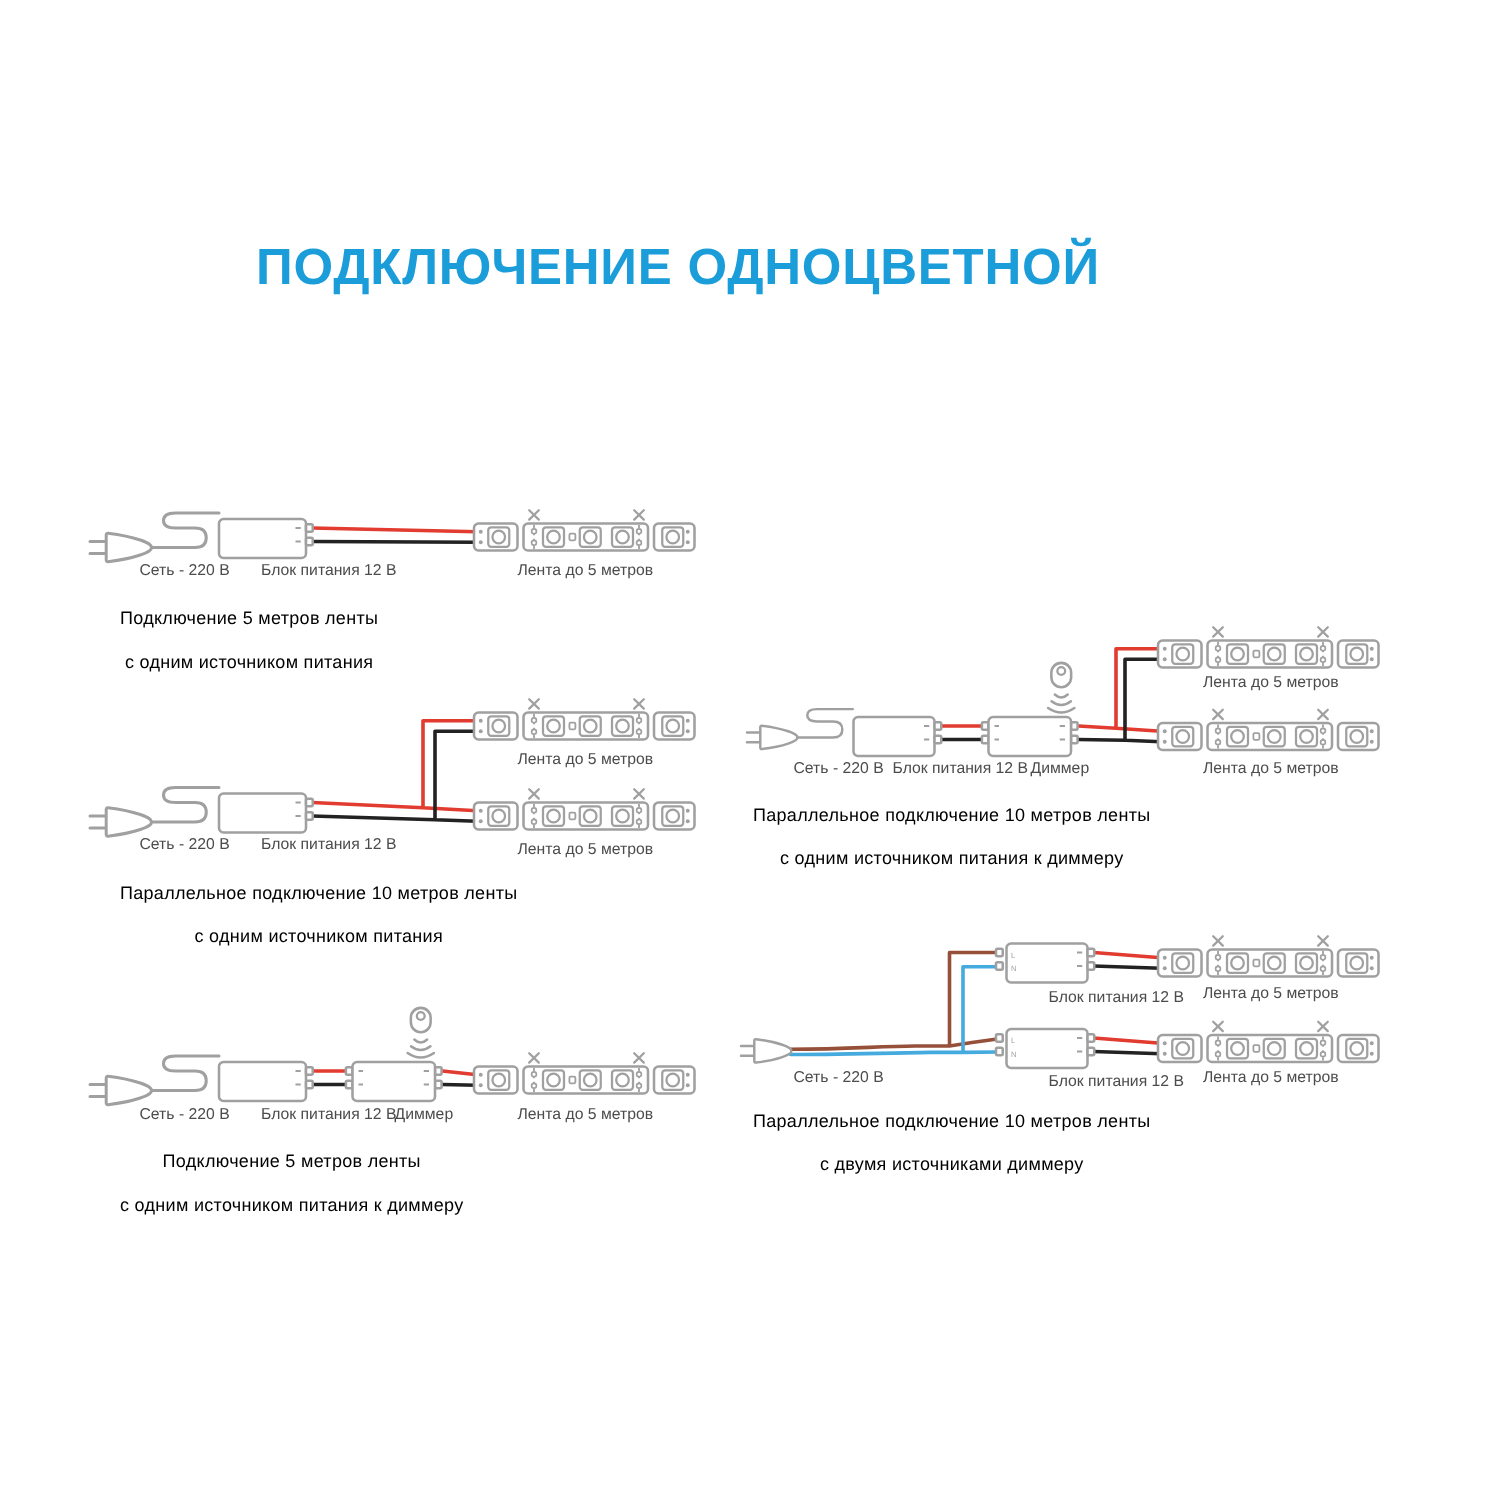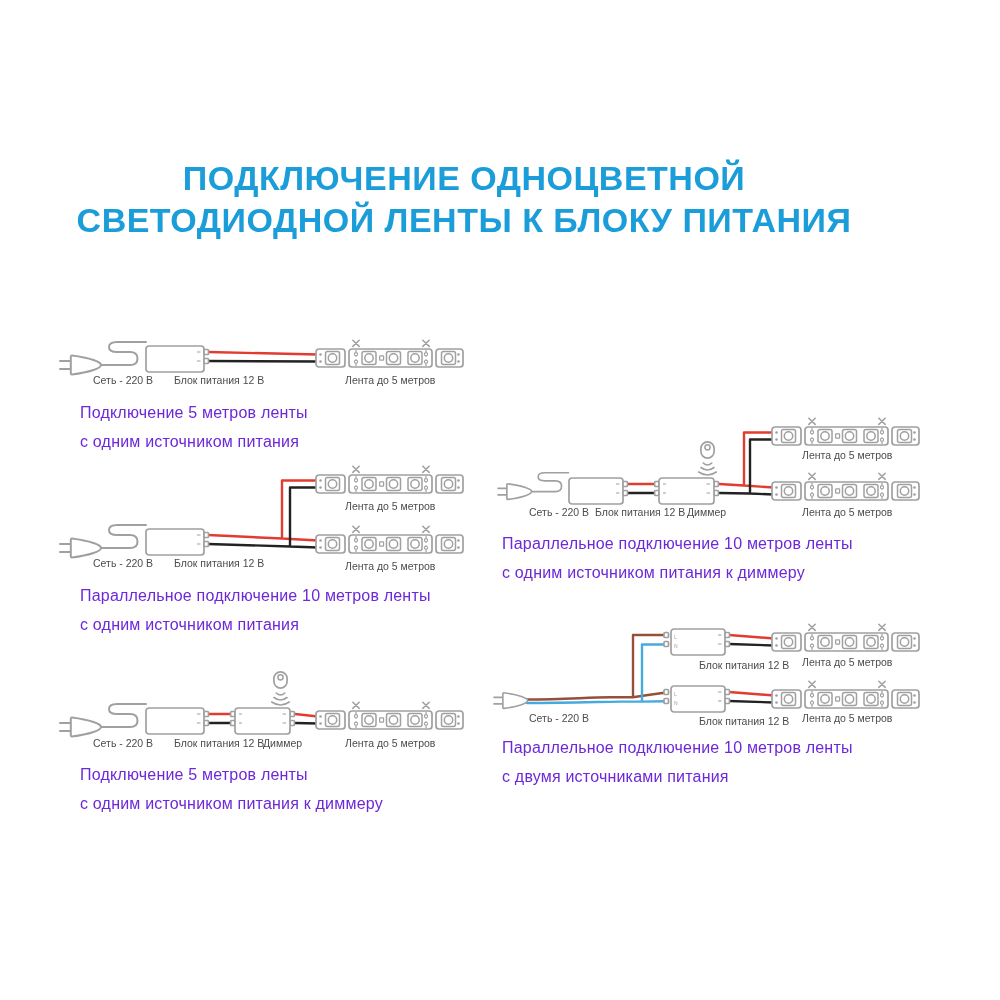--- a/index.html
+++ b/index.html
@@ -1,21 +1,21 @@
 <!DOCTYPE html>
 <html><head>
 <meta charset="utf-8">
 <style>
   html,body{margin:0;padding:0;background:#fff;}
   .canvas{position:relative;width:1000px;height:1000px;background:#fff;overflow:hidden;
           font-family:"Liberation Sans",sans-serif;}
   .title{position:absolute;left:0;top:157px;width:904px;text-align:center;
-         color:#1b9dd9;font-size:34px;font-weight:bold;line-height:42px;letter-spacing:.5px;padding-left:12px;}
+         color:#1b9dd9;font-size:34px;font-weight:bold;line-height:42px;letter-spacing:.5px;}
   .lbl{position:absolute;font-size:10.5px;color:#4c4c4c;white-space:nowrap;line-height:12px;margin-left:27px;}
-  .cap{position:absolute;font-size:16px;color:#6d28d9;line-height:29px;white-space:nowrap;letter-spacing:.2px;}
+  .cap{position:absolute;font-size:12px;color:#000000;line-height:29px;white-space:nowrap;letter-spacing:.2px;text-align:center;}
   svg.diag{position:absolute;left:0;top:0;}
   .oline{stroke:#a0a0a0;stroke-width:2;fill:none;stroke-linecap:round;stroke-linejoin:round}
   .obody{stroke:#a0a0a0;stroke-width:2;fill:#fff;stroke-linejoin:round}
   .obox{stroke:#a0a0a0;stroke-width:1.7;fill:#fff}
   .ledr{stroke:#a0a0a0;stroke-width:1.5;fill:#fff}
   .pad{fill:#a0a0a0}
   .res{stroke:#a0a0a0;stroke-width:1.2;fill:#fff}
   .cut{stroke:#a0a0a0;stroke-width:1.2;stroke-dasharray:2.2 2.4;fill:none}
   .cutdot{stroke:#a0a0a0;stroke-width:1.1;fill:#fff}
   .xmark{stroke:#a0a0a0;stroke-width:1.5;fill:none;stroke-linecap:round}
@@ -26,21 +26,20 @@
   .wbl{stroke:#45aadd;stroke-width:2.4;fill:none;stroke-linecap:round;stroke-linejoin:round}
   .ln{font-size:5px;fill:#a0a0a0;font-family:"Liberation Sans",sans-serif}
 </style>
 </head>
 <body>
 
 <div class="canvas">
 
   <div class="title">
     <div>ПОДКЛЮЧЕНИЕ ОДНОЦВЕТНОЙ</div>
-    <div>СВЕТОДИОДНОЙ ЛЕНТЫ К БЛОКУ ПИТАНИЯ</div>
   </div>
 
   <svg class="diag" width="1000" height="1000" viewBox="0 0 1000 1000">
     <defs>
       <g id="plugcable">
         <path class="oline" d="M0,26 L11,26 M0,34 L11,34"></path>
         <path class="oline" d="M41,30 L70,30 Q77.5,30 77.5,23.5 Q77.5,17 70,17 L57,17 Q49,17 49,12 Q49,7 57,7 L86,7"></path>
         <path class="obody" d="M12,20.5 C20,21.5 29,23.5 33.5,25 C39.5,27 41,28.2 41,30 C41,31.8 39.5,33 33.5,35 C29,36.5 20,38.5 12,39.5 C11.2,39.6 10.8,39 10.8,38.2 L10.8,21.8 C10.8,21 11.2,20.4 12,20.5 Z"></path>
       </g>
       <g id="plugonly">
@@ -199,16 +198,16 @@
     <div>с одним источником питания к диммеру</div>
   </div>
 
   <div class="lbl" style="left:672px;top:659px">Блок питания 12 В</div>
   <div class="lbl" style="left:775px;top:656px">Лента до 5 метров</div>
   <div class="lbl" style="left:502px;top:712px">Сеть - 220 В</div>
   <div class="lbl" style="left:672px;top:715px">Блок питания 12 В</div>
   <div class="lbl" style="left:775px;top:712px">Лента до 5 метров</div>
   <div class="cap" style="left:502px;top:733px">
     <div>Параллельное подключение 10 метров ленты</div>
-    <div>с двумя источниками питания</div>
+    <div>с двумя источниками диммеру</div>
   </div>
 
 </div>
 
 </body></html>

